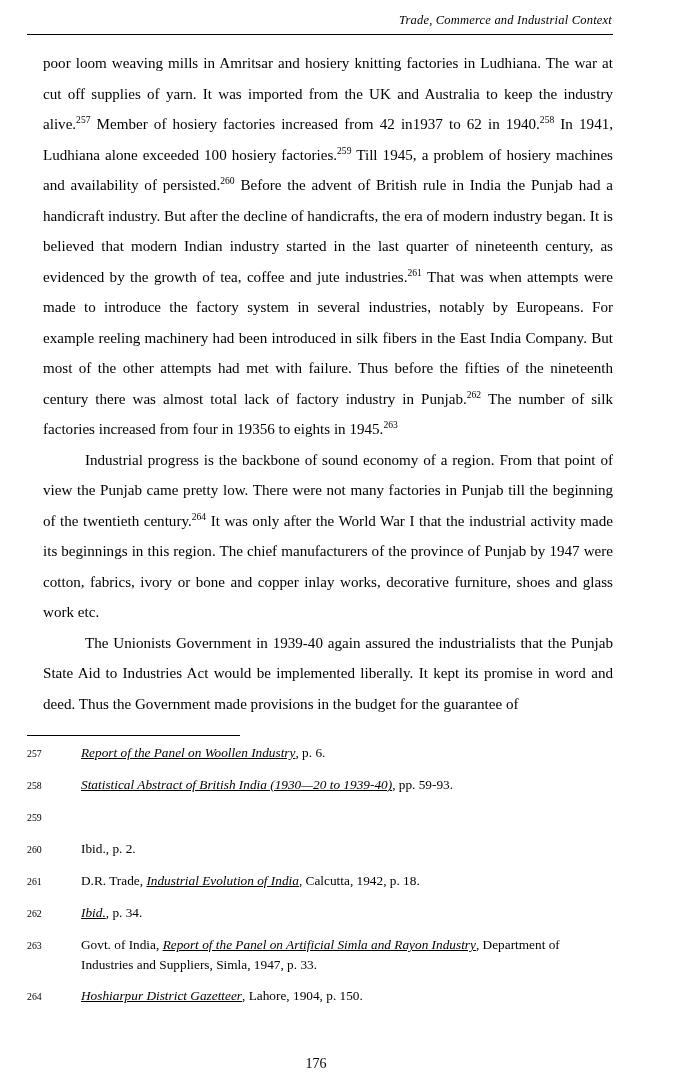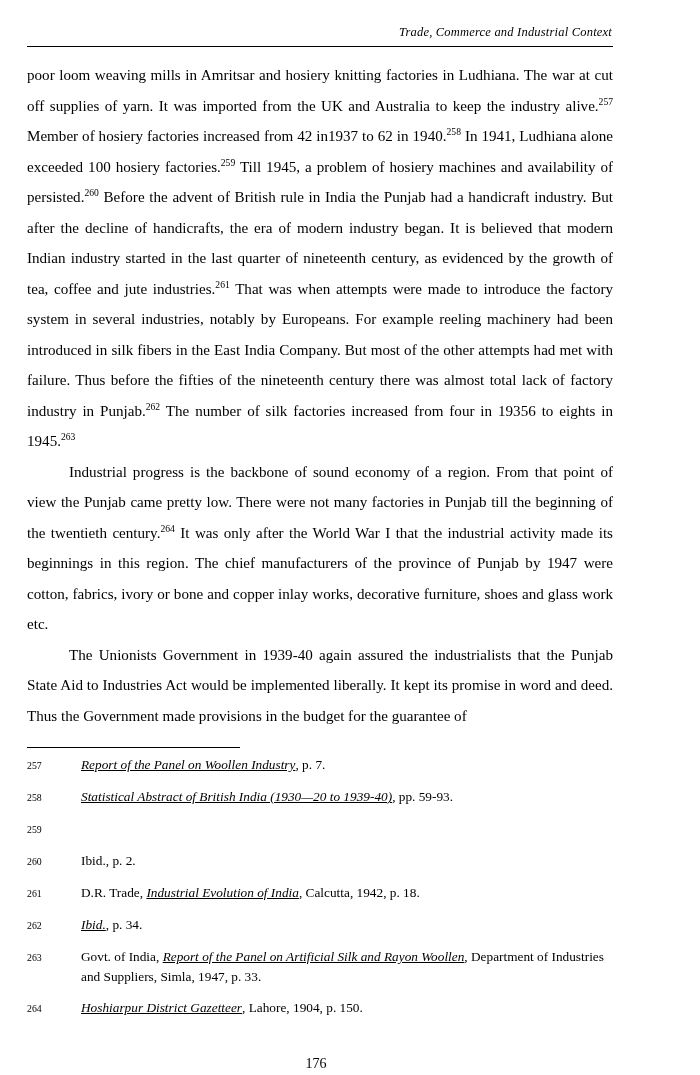--- a/index.html
+++ b/index.html
@@ -13,21 +13,21 @@
     font-family: "Liberation Serif", serif;
     color: #000000;
     position: relative;
     overflow: hidden;
   }
   .page {
     position: relative;
     width: 640px;
     height: 1075px;
     box-sizing: border-box;
-    padding: 16px 27px;
+    padding: 4px 27px;
   }
   .running-head {
     text-align: right;
     font-style: italic;
     font-size: 12.5px;
     letter-spacing: 0.2px;
     padding-top: 9px;
     padding-right: 1px;
     color: #000;
   }
@@ -36,20 +36,21 @@
     border-top: 1px solid #000;
     margin: 6px 0 0 0;
     height: 0;
   }
   .body-text {
     margin-top: 13px;
     font-size: 15.1px;
     line-height: 30.5px;
     text-align: justify;
     text-justify: inter-word;
+    margin-left: 16px;
   }
   .body-text p {
     margin: 0;
   }
   .body-text p.indent {
     text-indent: 42px;
   }
   sup {
     font-size: 9.6px;
     vertical-align: super;
@@ -104,21 +105,21 @@
       <p><span>poor loom weaving mills in Amritsar and hosiery knitting factories in Ludhiana. The war at cut off supplies of yarn. It was imported from the UK and Australia to keep the industry alive.</span><sup>257</sup><span> Member of hosiery factories increased from 42 in1937 to 62 in 1940.</span><sup>258</sup><span> In 1941, Ludhiana alone exceeded 100 hosiery factories.</span><sup>259</sup><span> Till 1945, a problem of hosiery machines and availability of persisted.</span><sup>260</sup><span> Before the advent of British rule in India the Punjab had a handicraft industry. But after the decline of handicrafts, the era of modern industry began. It is believed that modern Indian industry started in the last quarter of nineteenth century, as evidenced by the growth of tea, coffee and jute industries.</span><sup>261</sup><span> That was when attempts were made to introduce the factory system in several industries, notably by Europeans. For example reeling machinery had been introduced in silk fibers in the East India Company. But most of the other attempts had met with failure. Thus before the fifties of the nineteenth century there was almost total lack of factory industry in Punjab.</span><sup>262</sup><span> The number of silk factories increased from four in 19356 to eights in 1945.</span><sup>263</sup></p>
       <p class="indent"><span>Industrial progress is the backbone of sound economy of a region. From that point of view the Punjab came pretty low. There were not many factories in Punjab till the beginning of the twentieth century.</span><sup>264</sup><span> It was only after the World War I that the industrial activity made its beginnings in this region. The chief manufacturers of the province of Punjab by 1947 were cotton, fabrics, ivory or bone and copper inlay works, decorative furniture, shoes and glass work etc.</span></p>
       <p class="indent"><span>The Unionists Government in 1939-40 again assured the industrialists that the Punjab State Aid to Industries Act would be implemented liberally. It kept its promise in word and deed. Thus the Government made provisions in the budget for the guarantee of</span></p>
     </div>
 
   <hr class="footnote-rule">
 
   <div class="footnotes">
       <div class="fn">
         <div class="fn-num">257</div>
-        <div class="fn-text"><span class="it">Report of the Panel on Woollen Industry</span><span>, p. 7.</span></div>
+        <div class="fn-text"><span class="it">Report of the Panel on Woollen Industry</span><span>, p. 6.</span></div>
       </div>
       <div class="fn">
         <div class="fn-num">258</div>
         <div class="fn-text"><span class="it">Statistical Abstract of British India (1930—20 to 1939-40)</span><span>, pp. 59-93.</span></div>
       </div>
       <div class="fn">
         <div class="fn-num">259</div>
       </div>
       <div class="fn">
         <div class="fn-num">260</div>
@@ -127,21 +128,21 @@
       <div class="fn">
         <div class="fn-num">261</div>
         <div class="fn-text"><span>D.R. Trade, </span><span class="it">Industrial Evolution of India</span><span>, Calcutta, 1942, p. 18.</span></div>
       </div>
       <div class="fn">
         <div class="fn-num">262</div>
         <div class="fn-text"><span class="it">Ibid.</span><span>, p. 34.</span></div>
       </div>
       <div class="fn">
         <div class="fn-num">263</div>
-        <div class="fn-text"><span>Govt. of India, </span><span class="it">Report of the Panel on Artificial Silk and Rayon Woollen</span><span>, Department of Industries and Suppliers, Simla, 1947, p. 33.</span></div>
+        <div class="fn-text"><span>Govt. of India, </span><span class="it">Report of the Panel on Artificial Simla and Rayon Industry</span><span>, Department of Industries and Suppliers, Simla, 1947, p. 33.</span></div>
       </div>
       <div class="fn">
         <div class="fn-num">264</div>
         <div class="fn-text"><span class="it">Hoshiarpur District Gazetteer</span><span>, Lahore, 1904, p. 150.</span></div>
       </div>
     </div>
 
   <div class="page-number">176</div>
 
 </div>

